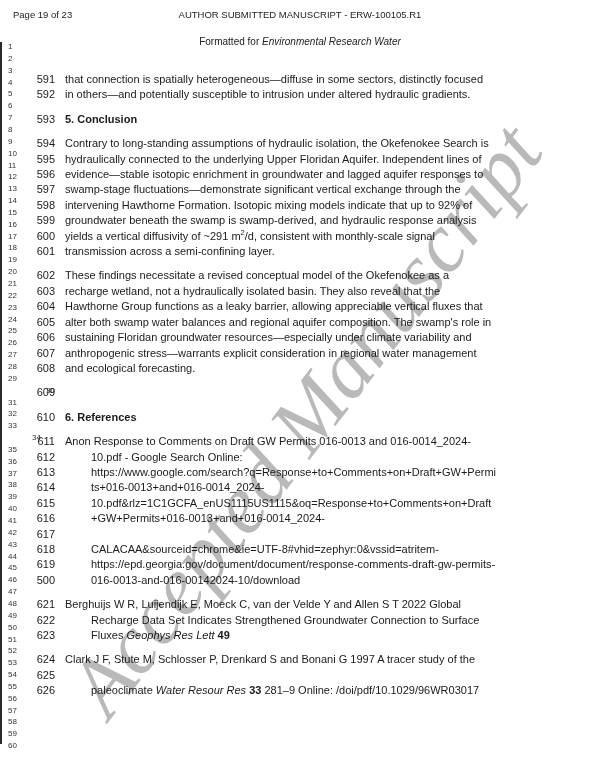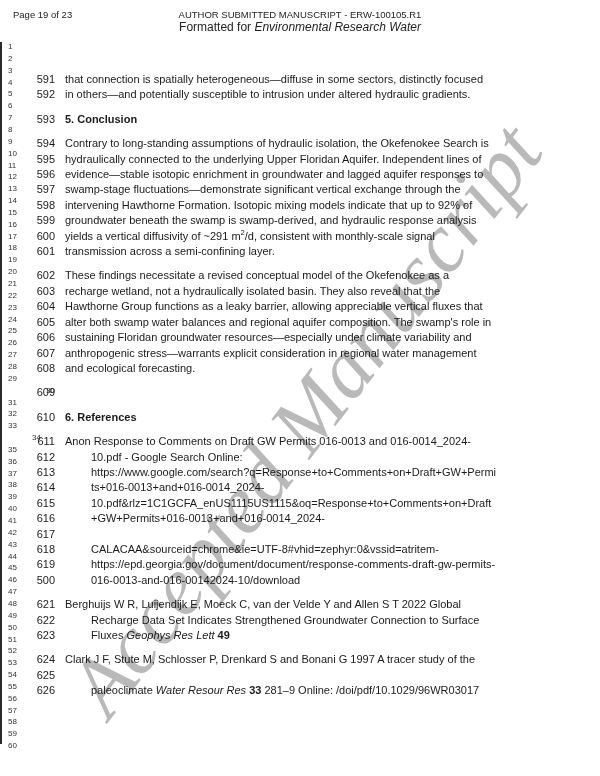--- a/index.html
+++ b/index.html
@@ -5,21 +5,21 @@
   html,body { margin:0; padding:0; background:#888; }
   .page {
     position:relative; width:600px; height:776px; margin:0 auto;
     background:#ffffff; overflow:hidden;
     font-family:"Liberation Sans", sans-serif; color:#1a1a1a;
   }
   .left-rule { position:absolute; left:0; top:42px; width:2px; height:702px; background:#2a2a2a; }
   .header-row { position:absolute; top:9px; left:0; right:0; height:13px; font-size:9.5px; color:#222; }
   .page-indicator { position:absolute; left:13px; top:0; }
   .manuscript-title { text-align:center; }
-  .subtitle { position:absolute; top:20px; left:0; right:0; text-align:center; font-size:12px; color:#222; z-index:2; }
+  .subtitle { position:absolute; top:36px; left:0; right:0; text-align:center; font-size:10px; color:#222; z-index:2; }
   .subtitle em { font-style:italic; }
   .gutter { position:absolute; left:0; top:0; width:30px; height:776px; z-index:2; }
   .margin-num { position:absolute; left:8px; font-size:8px; line-height:9px; color:#333; }
   .manuscript-body { position:absolute; left:33px; top:72px; width:555px; z-index:2; }
   .line { display:flex; font-size:11px; line-height:15.4px; white-space:pre; }
   .para-start { margin-top:9px;align-items:center; }
   .line-num { flex:0 0 22px; width:22px; text-align:right; margin-right:10px; color:#1a1a1a; }
   .line-text { color:#1a1a1a; }
   .line-text.indent { padding-left:26px; }
   .heading .line-text { font-weight:bold; }

